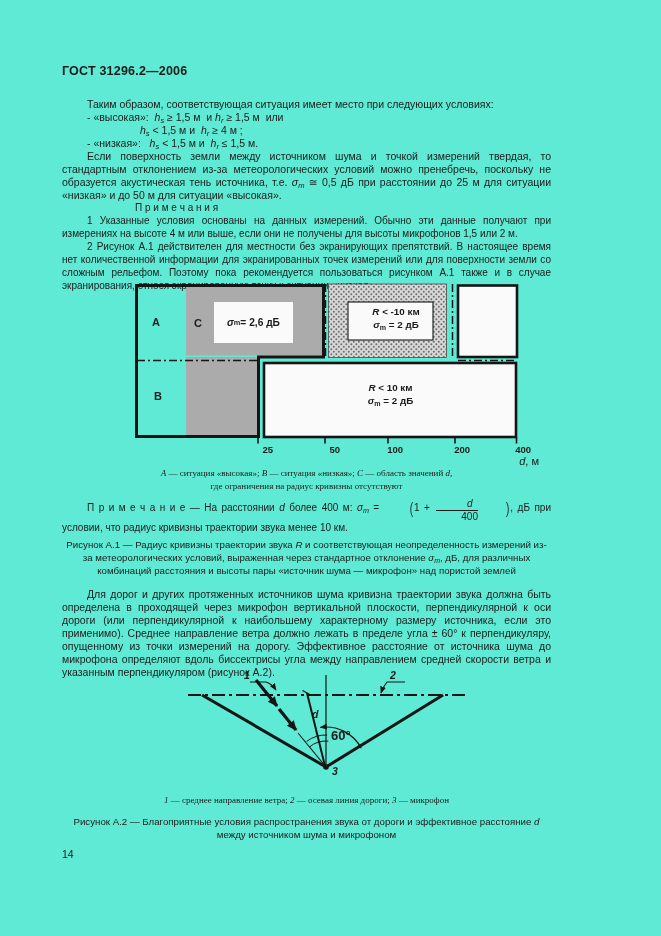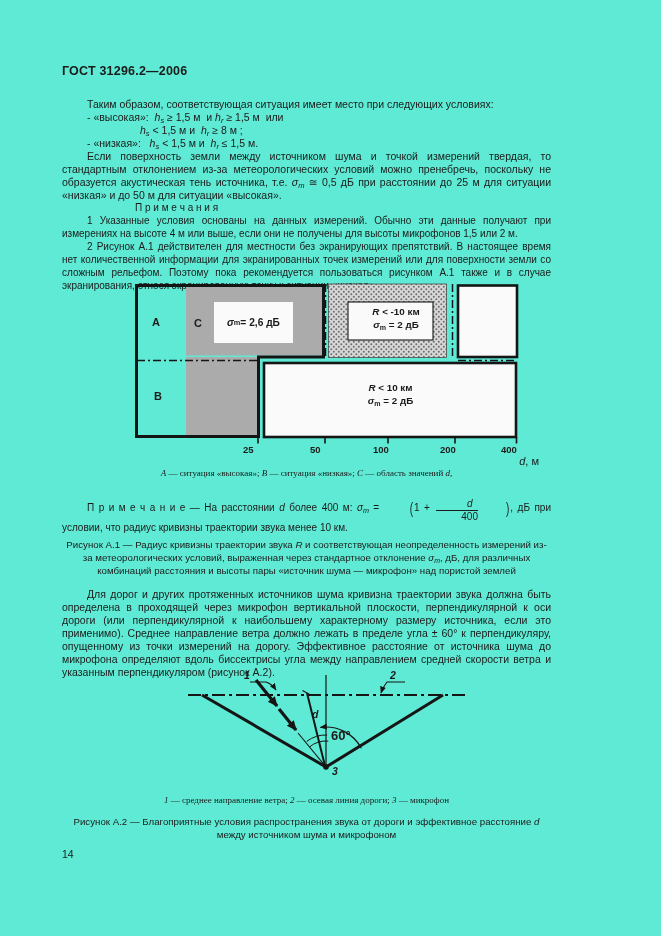--- a/index.html
+++ b/index.html
@@ -22,39 +22,39 @@
   .bigp{display:inline-block; transform:scaleY(1.7); vertical-align:-1px; padding:0 1px; font-weight:400;}
   .frac{display:inline-block; text-align:center; vertical-align:-0.85em; line-height:1.05; margin:0 2px;}
   .fnum{display:block; font-style:italic; border-bottom:1.2px solid #1b1b1b; padding:0 3px 0.5px;}
   .fden{display:block; padding-top:0.5px;}
   
   .fig1{left:135px; top:283px; width:385px; height:196px;}
   .fig-lbl{position:absolute; font-weight:bold; font-size:11px; text-align:center; width:22px;}
   .boxlbl{position:absolute; font-weight:bold; font-size:9.8px; line-height:13px; text-align:center;}
   .sigbox{position:absolute; left:79px; top:19px; width:79px; height:41px; background:#fafafa;
           display:flex; align-items:center; justify-content:center; font-weight:bold; font-size:10.2px;}
-  .tickl{position:absolute; top:161px; width:30px; text-align:left; font-weight:bold; font-size:9.5px;}
+  .tickl{position:absolute; top:161px; width:30px; text-align:right; font-weight:bold; font-size:9.5px;}
   .unitl{position:absolute; top:172px; left:360px; width:44px; text-align:right; font-weight:normal; font-size:11px;}
   
   .fig2{left:180px; top:671px; width:300px; height:121px;}
   .f2lbl{position:absolute; font-weight:bold; font-style:italic; font-size:10.5px;}
   .f2ang{position:absolute; font-weight:bold; font-size:13px;text-align:center;}
   .pagenum{font-size:10.5px;}
 </style>
 </head>
 <body>
 
 <div class="page">
 
   <div class="abs hdr" style="left:62px; top:64px;">ГОСТ 31296.2—2006</div>
 
   <div class="abs body-text ind" style="top:98px;">Таким образом, соответствующая ситуация имеет место при следующих условиях:</div>
 
   <div class="abs cond pre" style="left:87px; top:111px;"><span>- «высокая»:  </span><span class="it">h</span><sub class="it">s</sub><span> ≥ 1,5 м  и </span><span class="it">h</span><sub class="it">r</sub><span> ≥ 1,5 м  или</span></div>
-  <div class="abs cond pre" style="left:140px; top:124px;"><span class="it">h</span><sub class="it">s</sub><span> &lt; 1,5 м и  </span><span class="it">h</span><sub class="it">r</sub><span> ≥ 8 м ;</span></div>
+  <div class="abs cond pre" style="left:140px; top:124px;"><span class="it">h</span><sub class="it">s</sub><span> &lt; 1,5 м и  </span><span class="it">h</span><sub class="it">r</sub><span> ≥ 4 м ;</span></div>
   <div class="abs cond pre" style="left:87px; top:137px;"><span>- «низкая»:   </span><span class="it">h</span><sub class="it">s</sub><span> &lt; 1,5 м и  </span><span class="it">h</span><sub class="it">r</sub><span> ≤ 1,5 м.</span></div>
 
   <div class="abs body-text ind" style="top:150px;"><span>Если поверхность земли между источником шума и точкой измерений твердая, то стандартным отклонением из-за метеорологических условий можно пренебречь, поскольку не образуется акустическая тень источника, т.е. </span><span class="it">σ</span><sub class="it">m</sub><span> ≅ 0,5  дБ при расстоянии до 25 м для ситуации «низкая» и до 50 м для ситуации «высокая».</span></div>
 
   <div class="abs" style="left:87px; top:202px; font-size:10px;padding-left:48px;">П р и м е ч а н и я</div>
   <div class="abs small-note ind" style="top:215px;">1 Указанные условия основаны на данных измерений.  Обычно эти данные получают при измерениях на высоте 4 м или выше,  если они не получены для высоты микрофонов  1,5  или 2 м.</div>
   <div class="abs small-note ind" style="top:241px;">2 Рисунок А.1 действителен для местности без экранирующих препятствий. В настоящее время нет количественной информации для экранированных точек измерений или для поверхности земли со сложным рельефом. Поэтому пока рекомендуется пользоваться рисунком А.1 также и в случае экранирования, относя экранированную точку к ситуации «низкая».</div>
 
   <div class="abs fig1">
     <svg width="385" height="168" viewBox="0 0 385 168">
@@ -120,20 +120,21 @@
     <div class="tickl" style="left:108px;">25</div>
     <div class="tickl" style="left:175px;">50</div>
     <div class="tickl" style="left:238px;">100</div>
     <div class="tickl" style="left:305px;">200</div>
     <div class="tickl" style="left:366px;">400</div>
     <div class="unitl"><span class="it">d</span><span>, м</span></div>
   </div>
 
   <div class="abs legend" style="top:467px;">
     <div><span class="it">А</span><span> — ситуация «высокая»; </span><span class="it">В</span><span> — ситуация «низкая»; </span><span class="it">С</span><span> — область значений </span><span class="it">d</span><span>,</span></div>
+    <div>где ограничения на радиус кривизны отсутствуют</div>
   </div>
 
   <div class="abs small-note ind" style="top:499px;"><span>П р и м е ч а н и е —  На расстоянии </span><span class="it">d</span><span> более 400 м: </span><span class="it">σ</span><sub class="it">m</sub><span> = </span><span class="bigp">(</span><span>1 + </span><span class="frac"><span class="fnum">d</span><span class="fden">400</span></span><span class="bigp">)</span><span>, дБ при условии, что радиус кривизны траектории звука менее 10 км.</span></div>
 
   <div class="abs caption" style="top:538px;"><span>Рисунок А.1 — Радиус кривизны траектории звука </span><span class="it">R</span><span>  и соответствующая неопределенность измерений из-за метеорологических условий, выраженная через стандартное отклонение </span><span class="it">σ</span><sub class="it">m</sub><span>, дБ, для различных комбинаций расстояния и высоты  пары «источник шума — микрофон» над пористой землей</span></div>
 
   <div class="abs body-text ind" style="top:588px;">Для дорог и других протяженных источников шума кривизна траектории звука должна быть определена в проходящей через микрофон вертикальной плоскости, перпендикулярной к оси дороги (или перпендикулярной к наибольшему характерному размеру источника, если это применимо). Среднее направление ветра должно  лежать в пределе угла ± 60° к перпендикуляру, опущенному из точки измерений на дорогу. Эффективное расстояние от источника шума  до микрофона определяют вдоль биссектрисы угла между направлением средней скорости ветра и  указанным перпендикуляром (рисунок А.2).</div>
 
   <div class="abs fig2">
     <svg width="300" height="118" viewBox="0 0 300 118">

